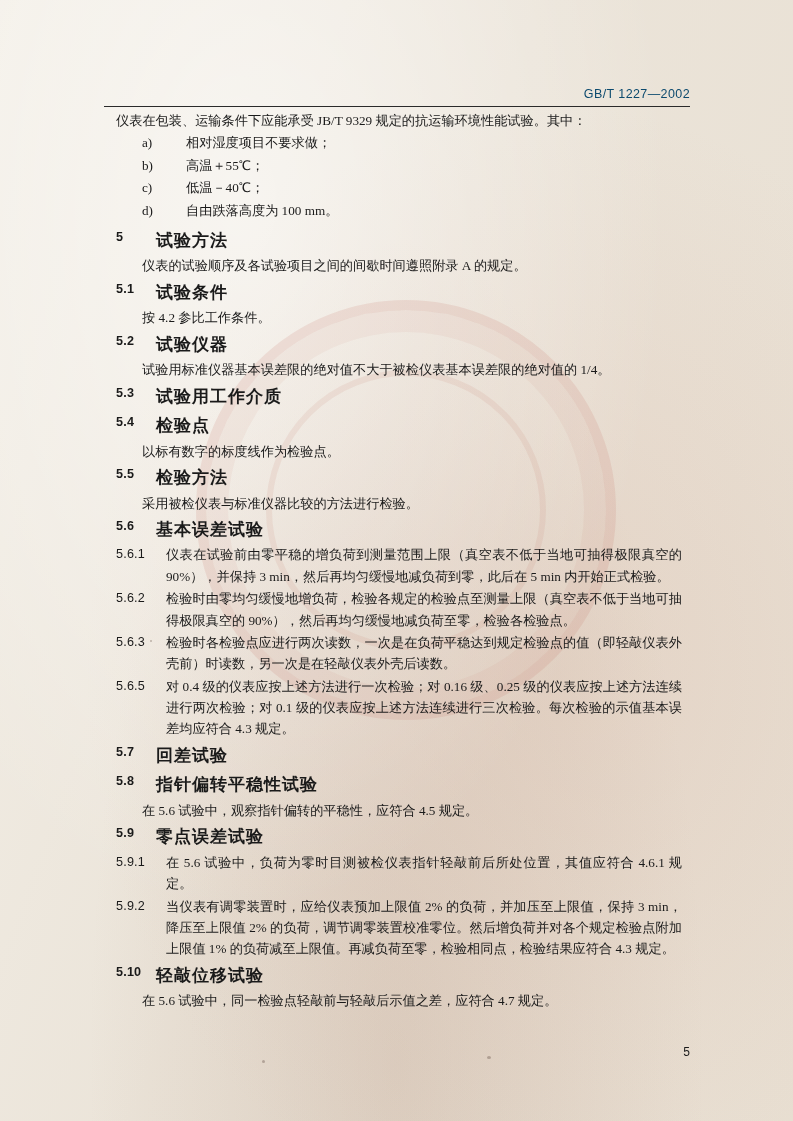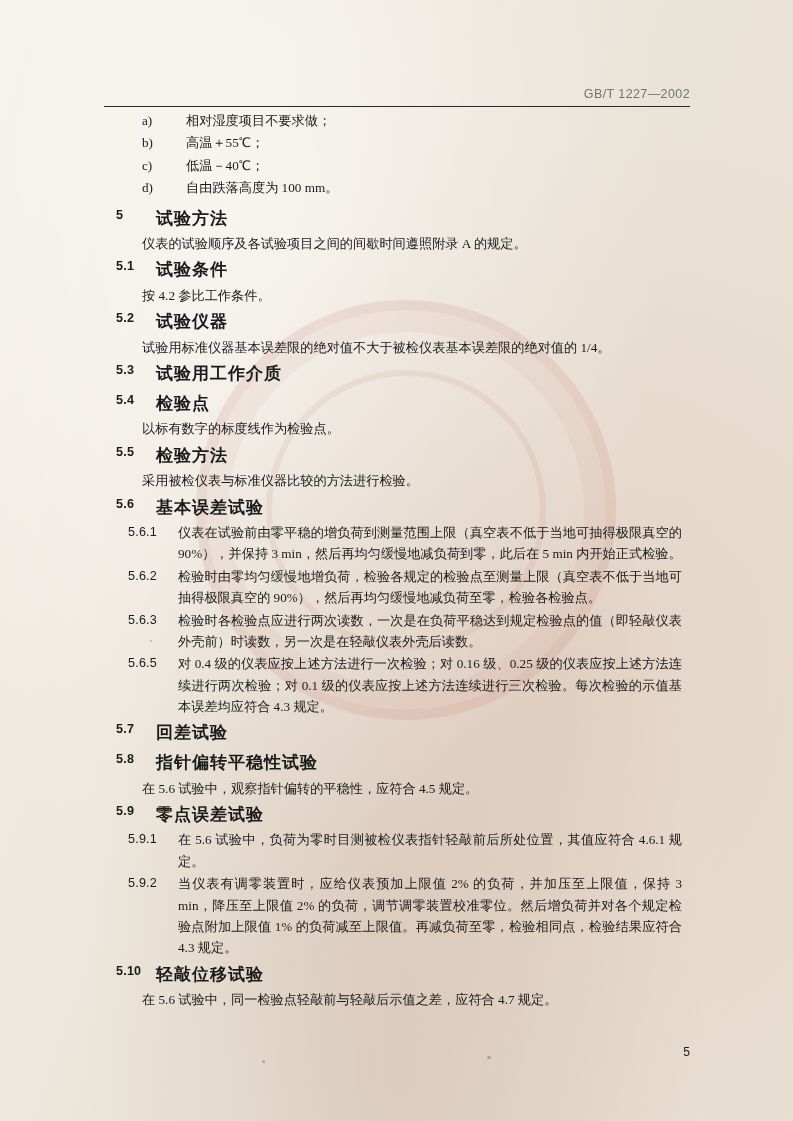--- a/index.html
+++ b/index.html
@@ -60,21 +60,21 @@
     top: 84px;
     width: 586px;
     border-bottom: 1.3px solid #2a2a2a;
     padding-bottom: 4px;
     text-align: right;
   }
   .header .std-no {
     font-family: "Liberation Sans", sans-serif;
     font-size: 12.5px;
     letter-spacing: 0.4px;
-    color: #737373;
+    color: #0c4a6e;
     margin-left: 48px;
   }
   .body {
     position: absolute;
     left: 116px;
     top: 110px;
     width: 566px;
     font-size: 13.2px;
     line-height: 1.62;
   }
@@ -114,21 +114,21 @@
   }
   .clause .title {
     flex: 1 1 auto;
     font-family: Liberation Serif, serif;
     font-size: 17px;
     letter-spacing: 1px;
   }
   .clause.top { margin-top: 6px; }
   .subpara {
     display: flex;
-    margin: 0 0 1px 12px;
+    margin: 0 0 1px 0;
   }
   .subpara .num {
     flex: 0 0 auto;
     min-width: 50px;
     font-family: "Liberation Sans", sans-serif;
     font-size: 12.6px;
     letter-spacing: 0.2px;
   }
   .subpara .txt {
     flex: 1 1 auto;
@@ -160,20 +160,21 @@
   <div class="speck" style="left:150px; top:640px; width:2px; height:2px;"></div>
 
   <div class="content">
 
     <div class="header">
       <span class="std-no">GB/T 1227—2002</span>
     </div>
 
     <div class="body">
 
+      <p class="para">仪表在包装、运输条件下应能承受 JB/T 9329 规定的抗运输环境性能试验。其中：</p>
 
       <ul class="list">
         <li>
           <span class="marker">a)</span>
           <span class="itemtext">相对湿度项目不要求做；</span>
         </li>
         <li>
           <span class="marker">b)</span>
           <span class="itemtext">高温＋55℃；</span>
         </li>

